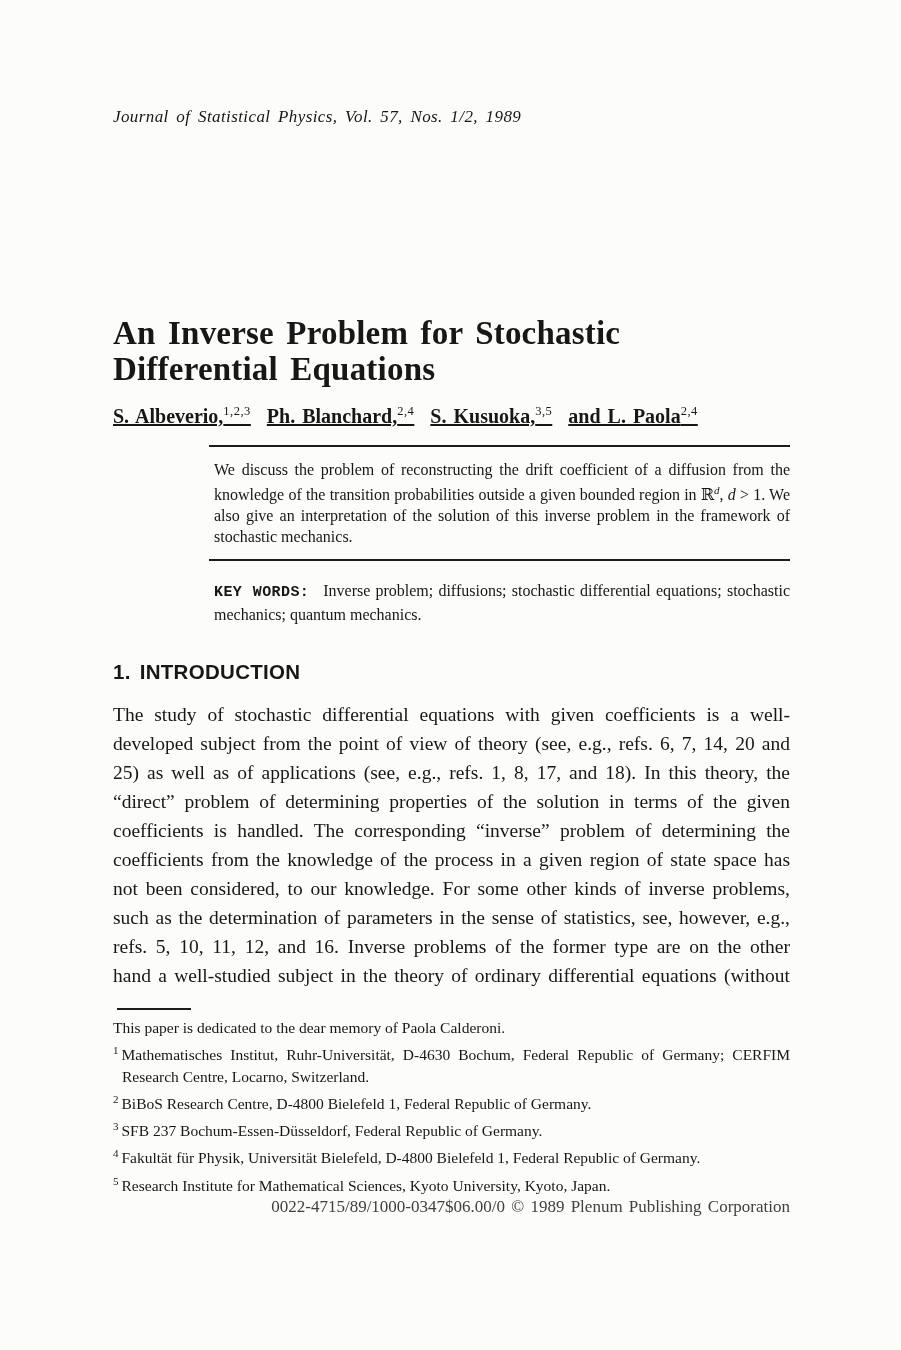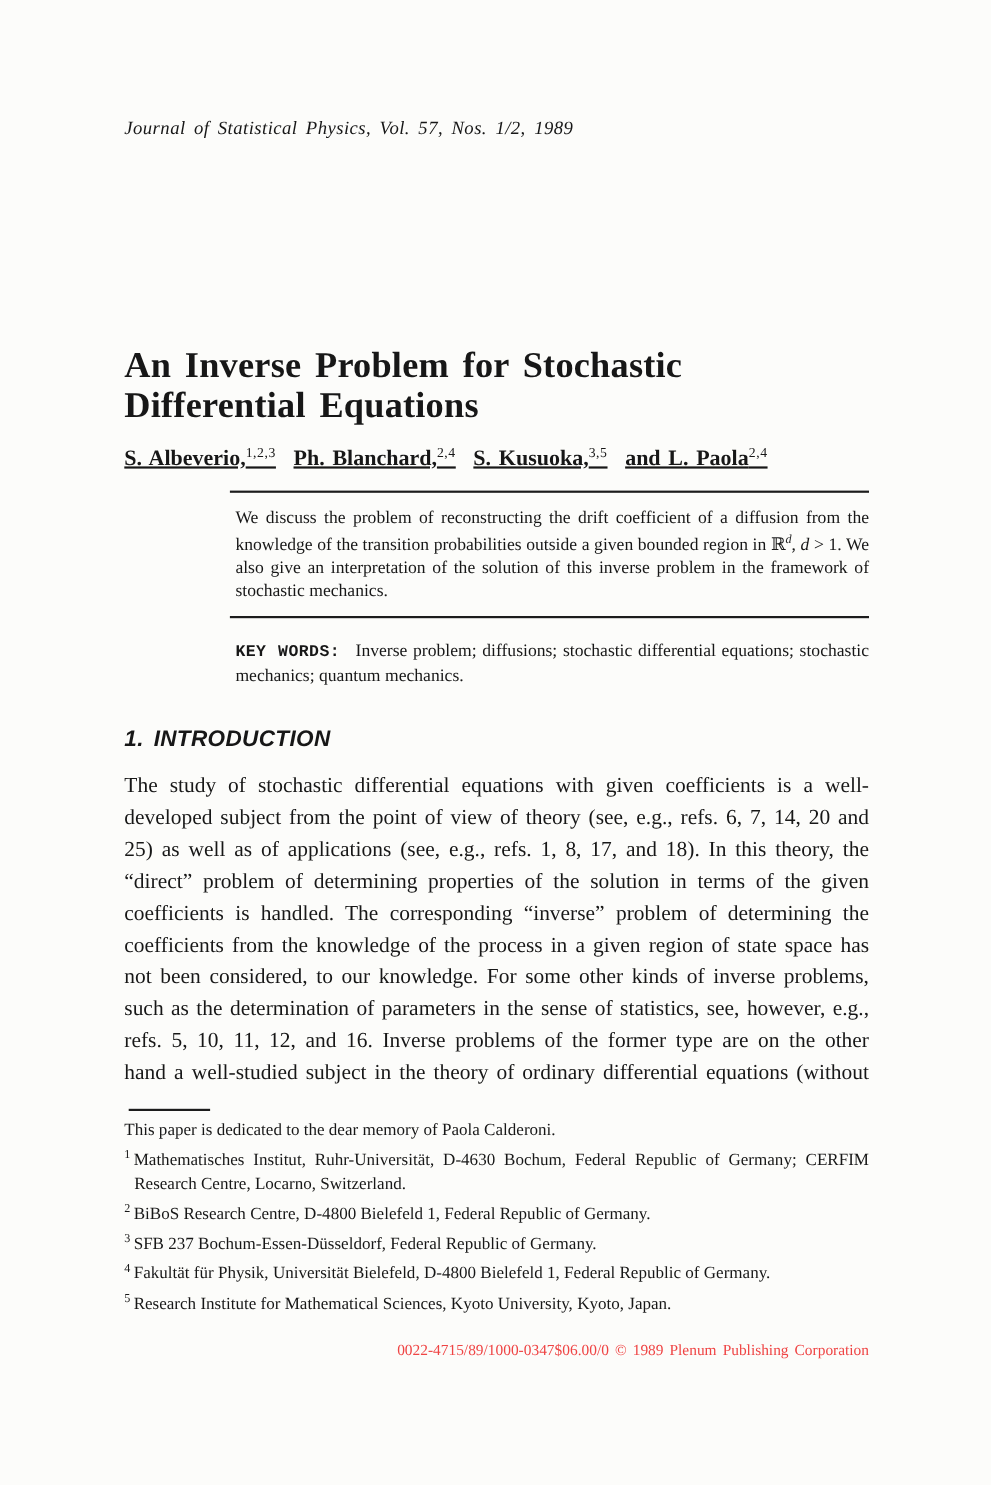--- a/index.html
+++ b/index.html
@@ -77,21 +77,20 @@
     margin-right: 14px;
   }
 
   .section-heading {
     margin: 34px 0 0 0;
     font-family: "Liberation Sans", "DejaVu Sans", sans-serif;
     font-weight: bold;
     font-size: 20.5px;
     letter-spacing: 0.3px;
     word-spacing: 3px;
-    font-style: italic;
   }
 
   .body-text {
     margin: 16px 0 0 0;
     font-size: 19.5px;
     line-height: 29px;
     text-align: justify;
     text-align-last: justify;
     word-spacing: 1.5px;
   }
@@ -110,25 +109,25 @@
   .page-number {
     margin-top: 13px;
     text-align: center;
     font-family: "Liberation Sans", "DejaVu Sans", sans-serif;
     font-weight: bold;
     font-size: 18px;
     letter-spacing: 1px;
   }
 
   .copyright {
-    margin-top: 24px;
+    margin-top: 0;
     text-align: right;
-    font-size: 14px;
+    font-size: 17px;
     word-spacing: 2px;
-    color: #ef4444;
+    color: #404040;
   }
 </style>
 </head>
 <body>
 
 <div class="page">
   <div class="content">
 
     <div class="journal-header">Journal of Statistical Physics, Vol. 57, Nos. 1/2, 1989</div>
 

